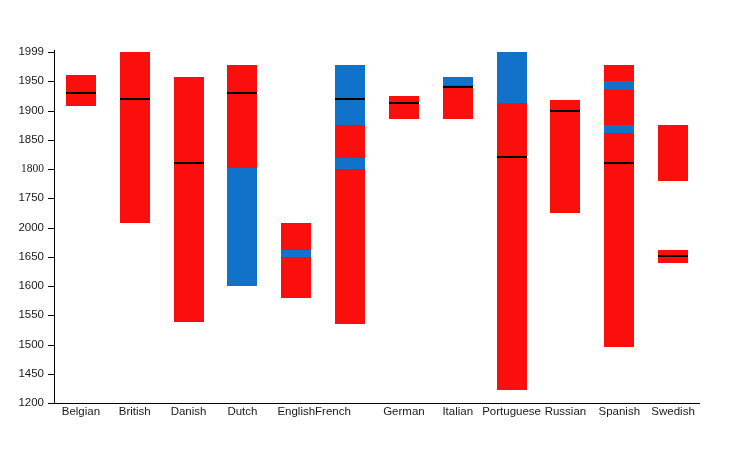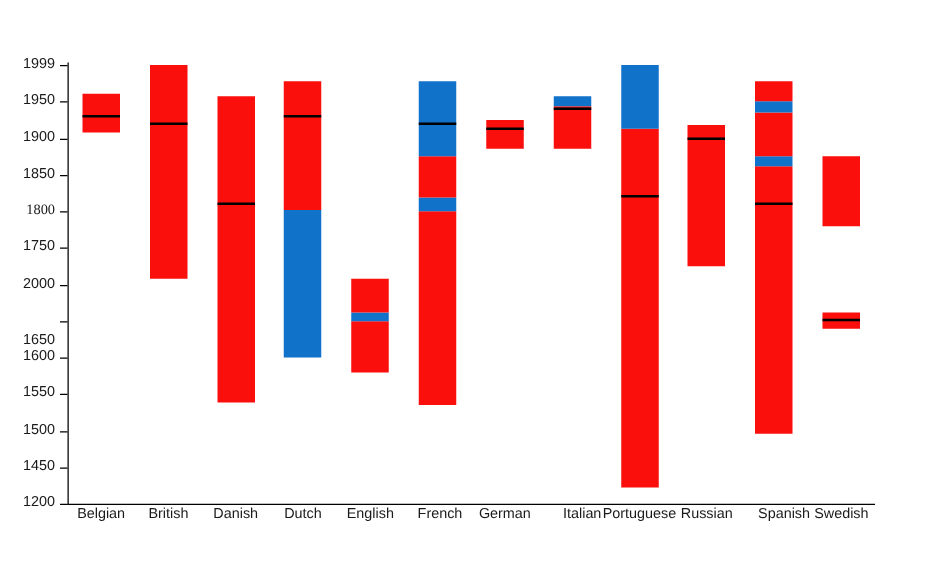--- a/index.html
+++ b/index.html
@@ -84,21 +84,21 @@
       <div class="tick-label" style="top: 397px;">1200</div>
       <div class="tick-mark" style="top: 373.75px;"></div>
       <div class="tick-label" style="top: 367.75px;">1450</div>
       <div class="tick-mark" style="top: 344.5px;"></div>
       <div class="tick-label" style="top: 338.5px;">1500</div>
       <div class="tick-mark" style="top: 315.25px;"></div>
       <div class="tick-label" style="top: 309.25px;">1550</div>
       <div class="tick-mark" style="top: 286px;"></div>
       <div class="tick-label" style="top: 280px;">1600</div>
       <div class="tick-mark" style="top: 256.75px;"></div>
-      <div class="tick-label" style="top: 250.75px; margin-top: 16px;">1650</div>
+      <div class="tick-label" style="top: 250.75px;">1650</div>
       <div class="tick-mark" style="top: 227.5px;"></div>
       <div class="tick-label" style="top: 221.5px;">2000</div>
       <div class="tick-mark" style="top: 198.25px;"></div>
       <div class="tick-label" style="top: 192.25px;">1750</div>
       <div class="tick-mark" style="top: 169px;"></div>
       <div class="tick-label" style="top: 163px; font-family: Liberation Serif, serif;">1800</div>
       <div class="tick-mark" style="top: 139.75px;"></div>
       <div class="tick-label" style="top: 133.75px; margin-left: 12px;">1850</div>
       <div class="tick-mark" style="top: 110.5px;"></div>
       <div class="tick-label" style="top: 104.5px; margin-left: 20px;">1900</div>
@@ -106,26 +106,26 @@
       <div class="tick-label" style="top: 75.25px;">1950</div>
       <div class="tick-mark" style="top: 52px;"></div>
       <div class="tick-label" style="top: 46px;">1999</div>
     </div>
   <div id="xlabels-layer">
       <div class="cat-label" style="left: 35.9167px; width: 90px;">Belgian</div>
       <div class="cat-label" style="left: 89.75px; width: 90px;">British</div>
       <div class="cat-label" style="left: 143.583px; width: 90px;">Danish</div>
       <div class="cat-label" style="left: 197.417px; width: 90px;">Dutch</div>
       <div class="cat-label" style="left: 251.25px; width: 90px;">English</div>
-      <div class="cat-label" style="left: 307px; width: 90px;">French</div>
+      <div class="cat-label" style="left: 288px; width: 90px;">French</div>
       <div class="cat-label" style="left: 358.917px; width: 90px;">German</div>
-      <div class="cat-label" style="left: 412.75px; width: 106px;">Italian</div>
+      <div class="cat-label" style="left: 412.75px; width: 90px;">Italian</div>
       <div class="cat-label" style="left: 466.583px; width: 90px;">Portuguese</div>
       <div class="cat-label" style="left: 520.417px; width: 90px;">Russian</div>
-      <div class="cat-label" style="left: 574.25px; width: 106px;">Spanish</div>
+      <div class="cat-label" style="left: 574.25px; width: 90px;">Spanish</div>
       <div class="cat-label" style="left: 628.083px; width: 90px;">Swedish</div>
     </div>
   <div id="bars-layer">
       <div class="bar-group" title="Belgian" style="left: 65.9167px; top: 0px; width: 30px; height: 450px;">
         <div class="bar-seg" style="top: 75.4px; height: 30.42px; width: 30px; background: rgb(250, 15, 12);"></div>
         <div class="median-line" style="top: 91.95px; width: 30px; background: rgb(0, 0, 0);"></div>
       </div>
       <div class="bar-group" title="British" style="left: 119.75px; top: 0px; width: 30px; height: 450px;">
         <div class="bar-seg" style="top: 52px; height: 170.82px; width: 30px; background: rgb(250, 15, 12);"></div>
         <div class="median-line" style="top: 97.8px; width: 30px; background: rgb(0, 0, 0);"></div>

